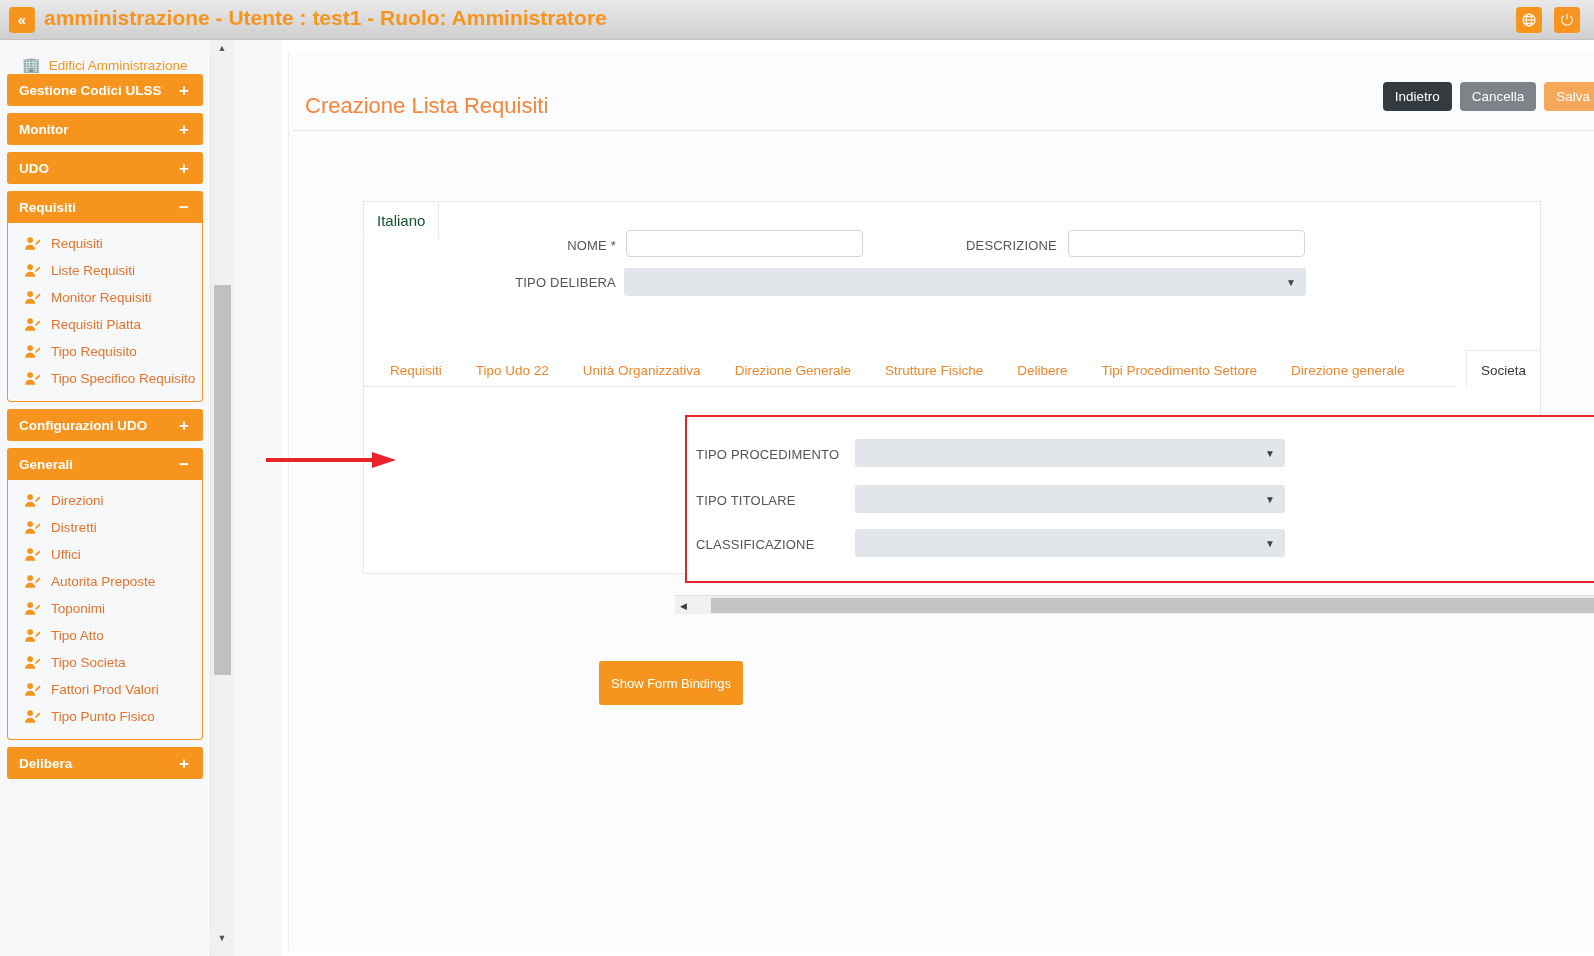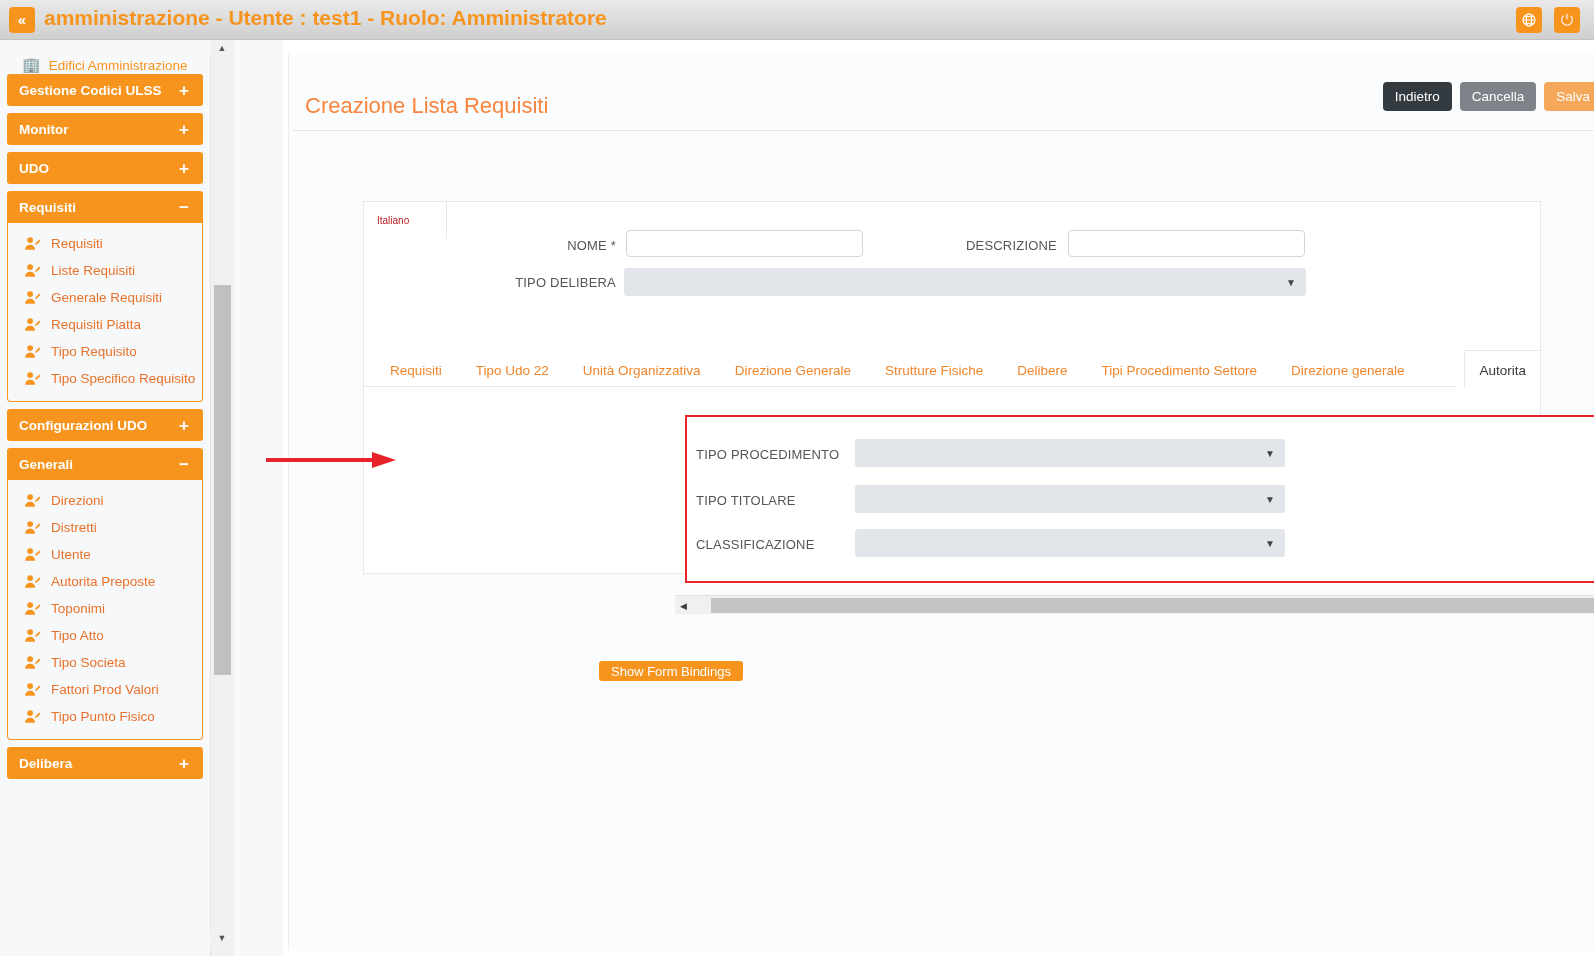--- a/index.html
+++ b/index.html
@@ -114,23 +114,23 @@
   #btn-indietro { background: #333a40; }
   #btn-cancella { background: #7d8389; }
   #btn-salva    { background: #f5a85a; }
 
   
   #form-panel {
     position: absolute; left: 80px; top: 161px; width: 1178px; height: 373px;
     background: #fff; border: 1px solid #e7e9eb;
   }
   #lang-tab {
-    position: absolute; left: 80px; top: 161px; width: 84px; height: 38px;
+    position: absolute; left: 80px; top: 161px; width: 76px; height: 38px;
     background: #fff; border: 1px solid #e7e9eb; border-bottom: 1px solid #fff;
-    font-size: 10px; color: #b91c1c;
+    font-size: 15px; color: #14532d;
     display: flex; align-items: center; padding-left: 13px; z-index: 3;
   }
 
   .field-label {
     position: absolute; font-size: 13px; color: #555; letter-spacing: .2px;
     white-space: nowrap; text-align: right;
   }
   .text-input {
     position: absolute; height: 27px; background: #fff;
     border: 1px solid #d2d6da; border-radius: 4px; outline: none;
@@ -204,21 +204,21 @@
     font-size: 9px; color: #3c3c3c; cursor: pointer;
   }
   #hs-left { left: 0; }
   #hs-thumb {
     position: absolute; left: 36px; top: 2px; width: 1040px; height: 15px;
     background: #c4c4c4; cursor: pointer;
   }
 
   
   #btn-bindings {
-    position: absolute; left: 316px; top: 621px; height: 20px; padding: 0 12px;
+    position: absolute; left: 316px; top: 621px; height: 44px; padding: 0 12px;
     background: #f7941e; color: #fff; border: none; border-radius: 3px;
     font-size: 13px; cursor: pointer; font-family: "Liberation Sans", sans-serif;
   }
 
   
   #red-arrow { position: absolute; left: 266px; top: 450px; width: 132px; height: 20px; }
 </style>
 </head>
 <body>
 
@@ -287,21 +287,21 @@
               <path d="M16.5 10.5l5.5-5.5 1.8 1.8-5.5 5.5-2.4.6z" fill="#f7941e"></path>
             </svg>
             <span>Liste Requisiti</span>
           </div>
           <div class="sb-item">
             <svg viewBox="0 0 24 22">
               <circle cx="8.5" cy="6" r="4.3" fill="#f7941e"></circle>
               <path d="M1.2 20c0-4.2 3.3-7.2 7.3-7.2s7.3 3 7.3 7.2z" fill="#f7941e"></path>
               <path d="M16.5 10.5l5.5-5.5 1.8 1.8-5.5 5.5-2.4.6z" fill="#f7941e"></path>
             </svg>
-            <span>Generale Requisiti</span>
+            <span>Monitor Requisiti</span>
           </div>
           <div class="sb-item">
             <svg viewBox="0 0 24 22">
               <circle cx="8.5" cy="6" r="4.3" fill="#f7941e"></circle>
               <path d="M1.2 20c0-4.2 3.3-7.2 7.3-7.2s7.3 3 7.3 7.2z" fill="#f7941e"></path>
               <path d="M16.5 10.5l5.5-5.5 1.8 1.8-5.5 5.5-2.4.6z" fill="#f7941e"></path>
             </svg>
             <span>Requisiti Piatta</span>
           </div>
           <div class="sb-item">
@@ -349,21 +349,21 @@
               <path d="M16.5 10.5l5.5-5.5 1.8 1.8-5.5 5.5-2.4.6z" fill="#f7941e"></path>
             </svg>
             <span>Distretti</span>
           </div>
           <div class="sb-item">
             <svg viewBox="0 0 24 22">
               <circle cx="8.5" cy="6" r="4.3" fill="#f7941e"></circle>
               <path d="M1.2 20c0-4.2 3.3-7.2 7.3-7.2s7.3 3 7.3 7.2z" fill="#f7941e"></path>
               <path d="M16.5 10.5l5.5-5.5 1.8 1.8-5.5 5.5-2.4.6z" fill="#f7941e"></path>
             </svg>
-            <span>Utente</span>
+            <span>Uffici</span>
           </div>
           <div class="sb-item">
             <svg viewBox="0 0 24 22">
               <circle cx="8.5" cy="6" r="4.3" fill="#f7941e"></circle>
               <path d="M1.2 20c0-4.2 3.3-7.2 7.3-7.2s7.3 3 7.3 7.2z" fill="#f7941e"></path>
               <path d="M16.5 10.5l5.5-5.5 1.8 1.8-5.5 5.5-2.4.6z" fill="#f7941e"></path>
             </svg>
             <span>Autorita Preposte</span>
           </div>
           <div class="sb-item">
@@ -451,21 +451,21 @@
     <div id="tab-list">
         <div class="tab">Requisiti</div>
         <div class="tab">Tipo Udo 22</div>
         <div class="tab">Unità Organizzativa</div>
         <div class="tab">Direzione Generale</div>
         <div class="tab">Strutture Fisiche</div>
         <div class="tab">Delibere</div>
         <div class="tab">Tipi Procedimento Settore</div>
         <div class="tab">Direzione generale</div>
       </div>
-    <div id="tab-active">Autorita</div>
+    <div id="tab-active">Societa</div>
   </div>
   <div id="tab-rule"></div>
 
   <div id="red-box"></div>
 
   <div class="field-label" id="lbl-tipoproc">TIPO PROCEDIMENTO</div>
   <div class="select-box" id="sel-tipoproc">
     <span class="caret">▼</span>
   </div>
 

